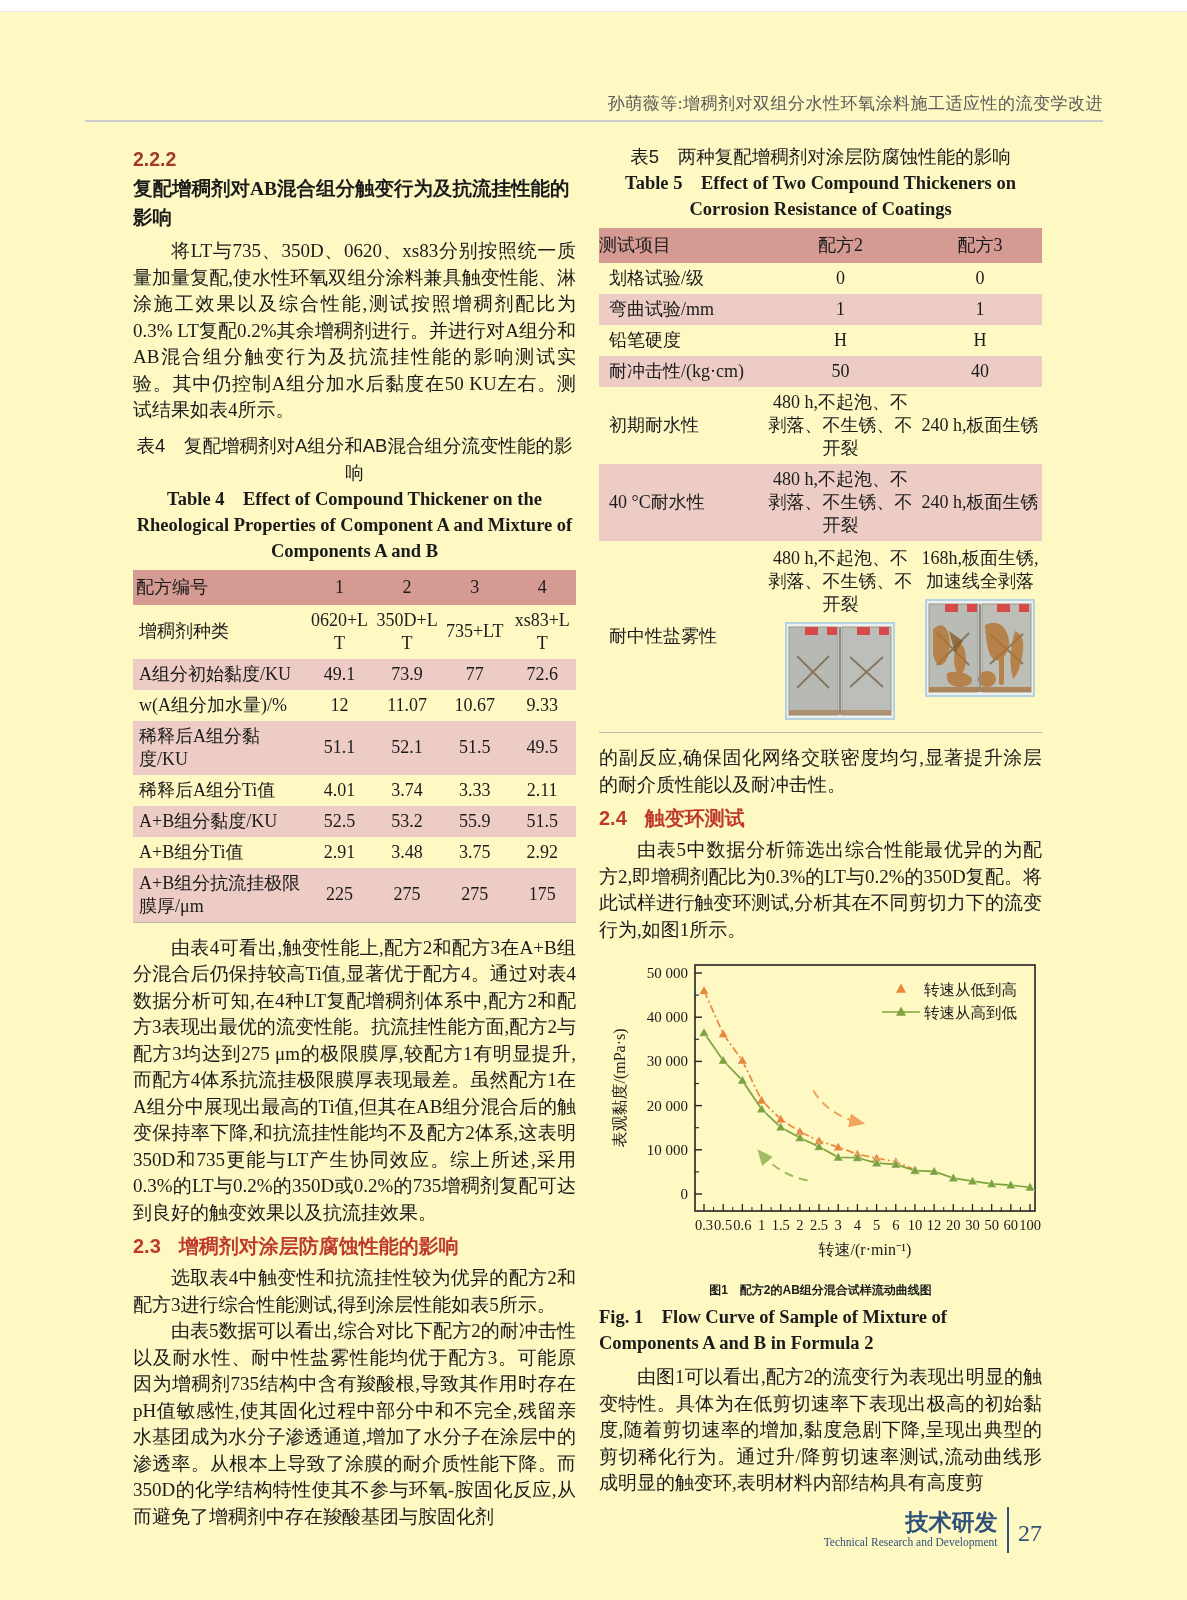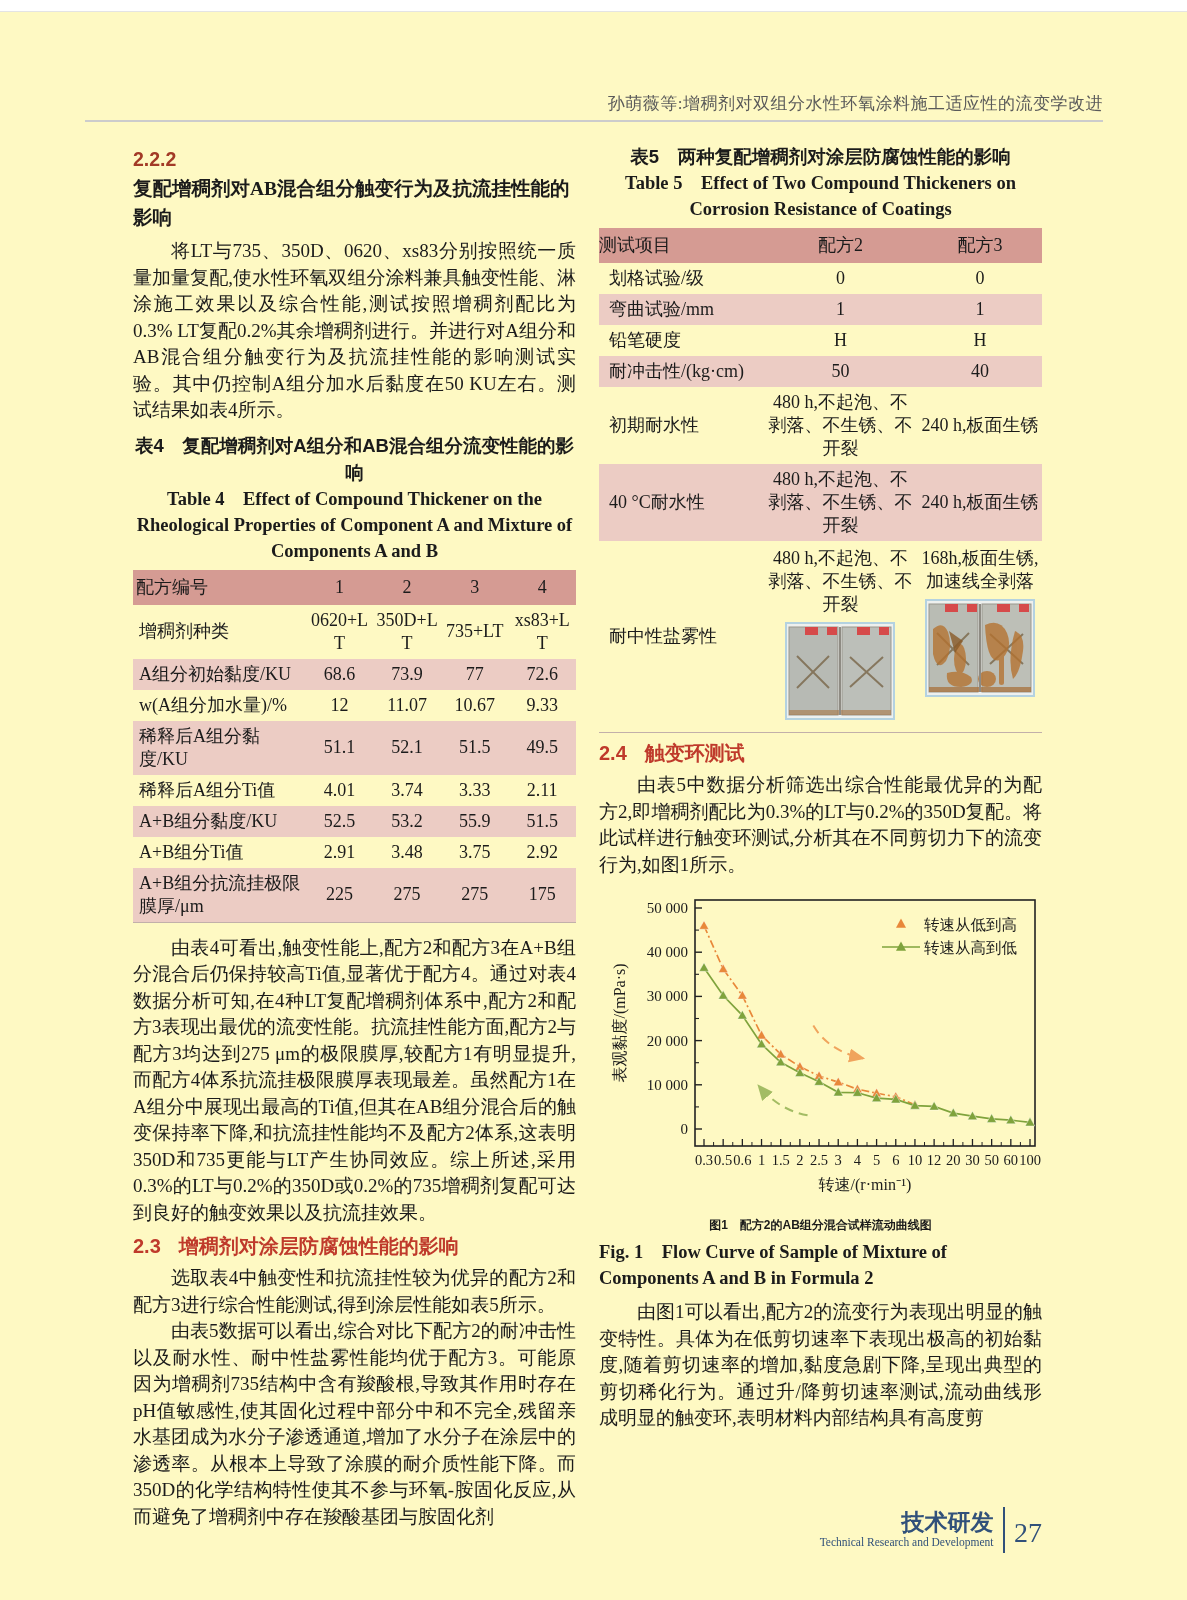--- a/index.html
+++ b/index.html
@@ -16,21 +16,21 @@
   .body-text{font-size:19px;line-height:26.5px;text-align:justify;margin:0;}
   .indent{text-indent:2em;}
   
   .h222{display:flex;align-items:flex-start;font-size:19.5px;line-height:29px;margin:2px 0 6px;flex-direction:column;}
   .h222 .hnum{color:#a23a26;font-family:"Liberation Sans",sans-serif;font-weight:bold;margin-right:16px;white-space:nowrap;}
   .h222 .htitle{font-weight:bold;}
   .hred{display:flex;align-items:flex-start;color:#bf3a2b;font-family:"Liberation Sans",sans-serif;
         font-weight:bold;font-size:20px;line-height:27px;margin:7px 0 5px;}
   .hred .hnum{margin-right:18px;white-space:nowrap;}
   
-  .tbl-title-cn{font-family:"Liberation Sans",sans-serif;font-weight:bold;font-size:18.5px;
+  .tbl-title-cn{font-family:"Liberation Sans",sans-serif;font-weight:normal;font-size:18.5px;
                 text-align:center;line-height:27px;margin-top:8px;}
   .tbl-title-en{font-weight:bold;font-size:18.5px;text-align:center;line-height:26px;margin-bottom:6px;}
   
   table.datatbl{border-collapse:collapse;width:100%;font-size:18px;border-bottom:1.5px solid #c2b0aa;}
   table.datatbl td{padding:4px 3px;line-height:23px;text-align:center;vertical-align:middle;}
   table.datatbl tr.head-row{background:#d59b93;}
   table.datatbl tr.head-row td{padding:6px 3px;}
   table.datatbl tbody tr:nth-child(even){background:#ecccc4;}
   .t4 td:first-child{text-align:left;padding-left:6px;width:39%;}
   .t4 td:not(:first-child){width:15.25%;word-break:break-all;}
@@ -45,21 +45,21 @@
   .fig-cap-cn{font-family:"Liberation Sans",sans-serif;font-weight:bold;font-size:12px;
               text-align:center;line-height:27px;margin-top:2px;}
   .fig-cap-en{font-weight:bold;font-size:18.5px;text-align:left;line-height:26px;margin-bottom:8px;}
   
   .footer{position:absolute;top:1492px;left:599px;width:443px;display:flex;
           justify-content:flex-end;align-items:center;}
   .footer-txt{text-align:right;color:#31517a;}
   .footer-cn{font-family:"Liberation Sans",sans-serif;font-weight:bold;font-size:23px;line-height:25px;}
   .footer-en{font-size:11.5px;line-height:15px;}
   .footer-divider{width:2.5px;height:46px;background:#31517a;margin:0 9px 0 9px;}
-  .footer-num{font-size:28px;color:#31517a;line-height:46px;padding-top:6px;}
+  .footer-num{font-size:24px;color:#31517a;line-height:46px;padding-top:6px;}
 </style>
 </head>
 <body>
 
 <div class="page">
 
   <div class="page-header">孙萌薇等:增稠剂对双组分水性环氧涂料施工适应性的流变学改进</div>
   <div class="header-rule"></div>
 
   <div class="col col-left">
@@ -87,21 +87,21 @@
       <tbody>
         <tr>
           <td>增稠剂种类</td>
           <td>0620+LT</td>
           <td>350D+LT</td>
           <td>735+LT</td>
           <td>xs83+LT</td>
         </tr>
         <tr>
           <td>A组分初始黏度/KU</td>
-          <td>68.6</td>
+          <td>49.1</td>
           <td>73.9</td>
           <td>77</td>
           <td>72.6</td>
         </tr>
         <tr>
           <td>w(A组分加水量)/%</td>
           <td>12</td>
           <td>11.07</td>
           <td>10.67</td>
           <td>9.33</td>
@@ -252,20 +252,21 @@
                   <rect x="92" y="3" width="10" height="8"></rect>
               </g>
               <rect x="2" y="86" width="102" height="5" fill="#a8713c" opacity="0.75"></rect>
               <line x1="53" y1="3" x2="53" y2="91" stroke="#8e8b83" stroke-width="2"></line>
             </svg>
           </td>
         </tr>
       </tbody>
     </table>
 
+    <p class="body-text" style="margin-top:12px;">的副反应,确保固化网络交联密度均匀,显著提升涂层的耐介质性能以及耐冲击性。</p>
 
     <div class="hred">
       <span class="hnum">2.4</span>
       <span>触变环测试</span>
     </div>
 
     <p class="body-text indent">由表5中数据分析筛选出综合性能最优异的为配方2,即增稠剂配比为0.3%的LT与0.2%的350D复配。将此试样进行触变环测试,分析其在不同剪切力下的流变行为,如图1所示。</p>
 
     <div class="chart-wrap">
       <svg id="flow-chart" width="443" height="318" viewBox="0 0 443 318" xmlns="http://www.w3.org/2000/svg">

